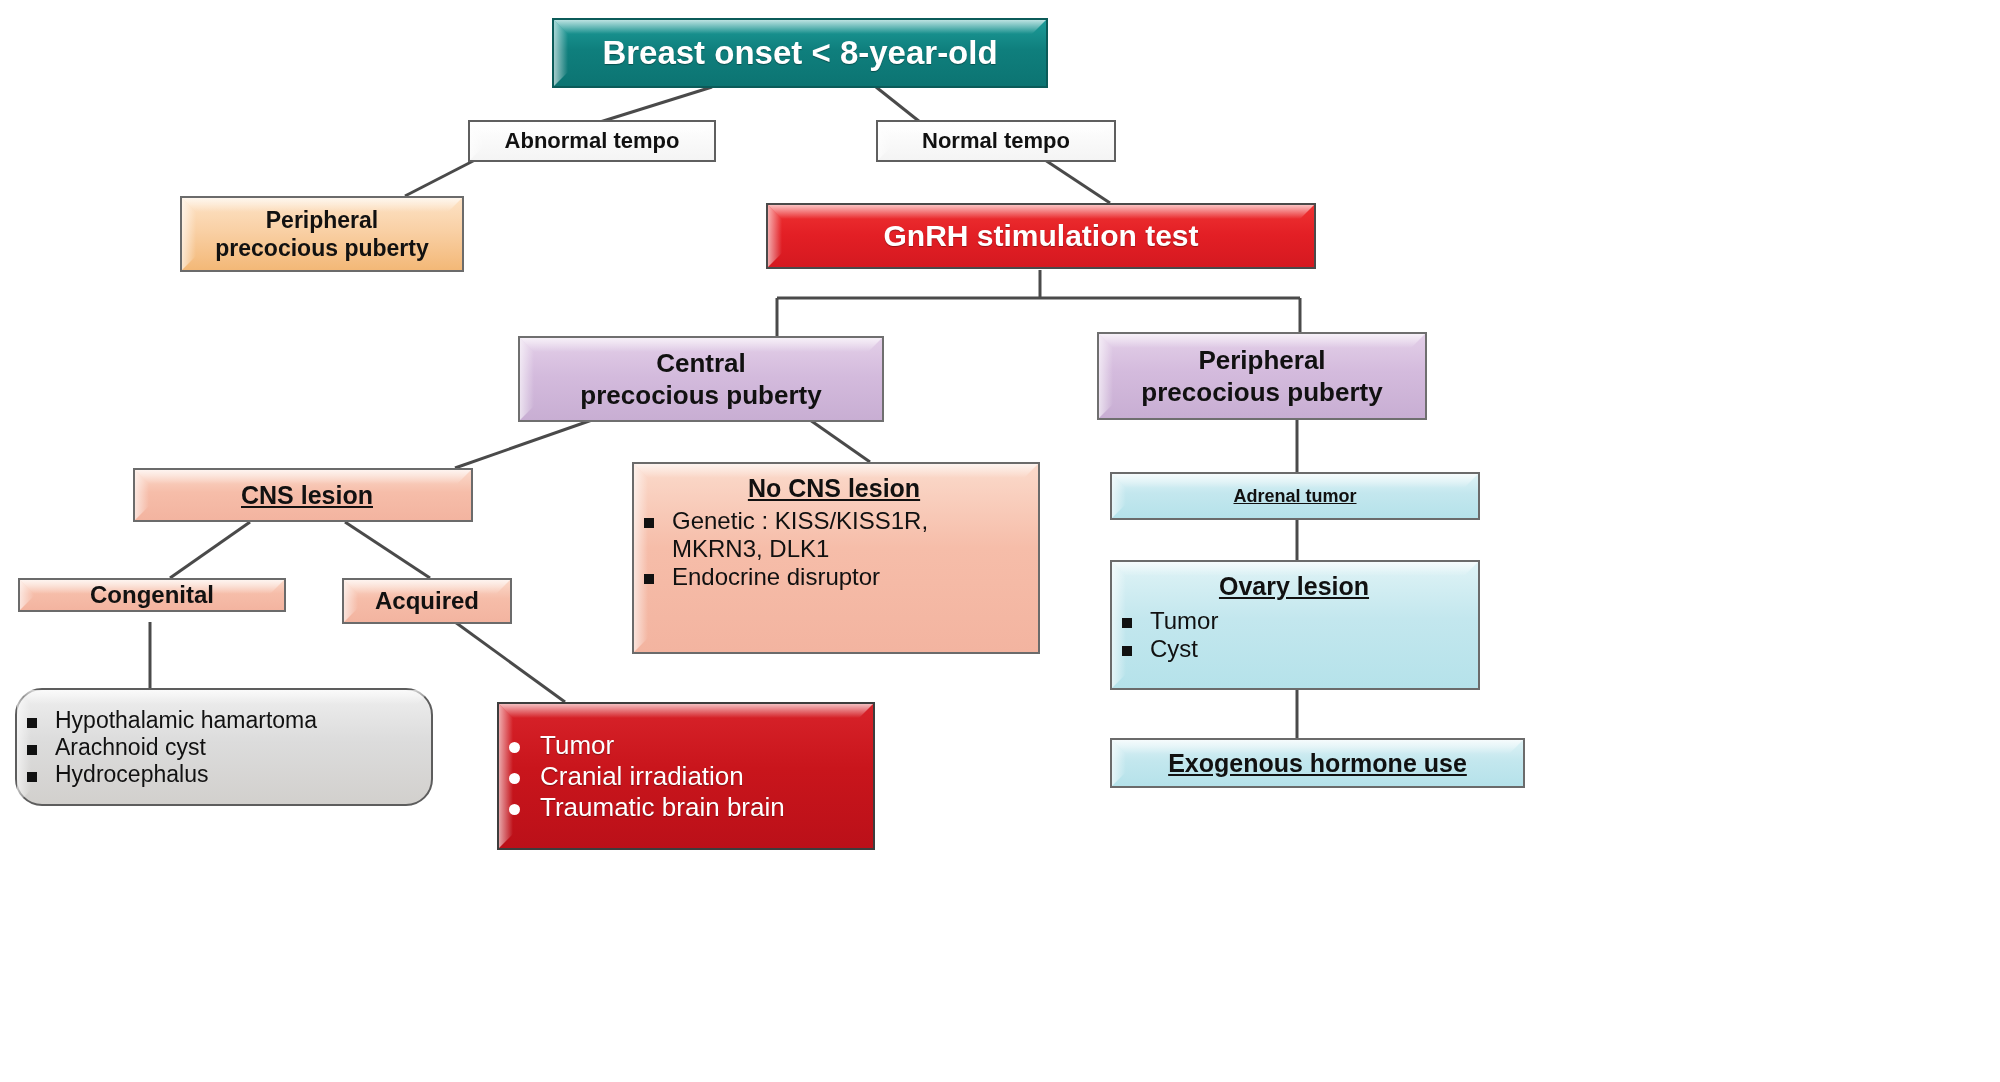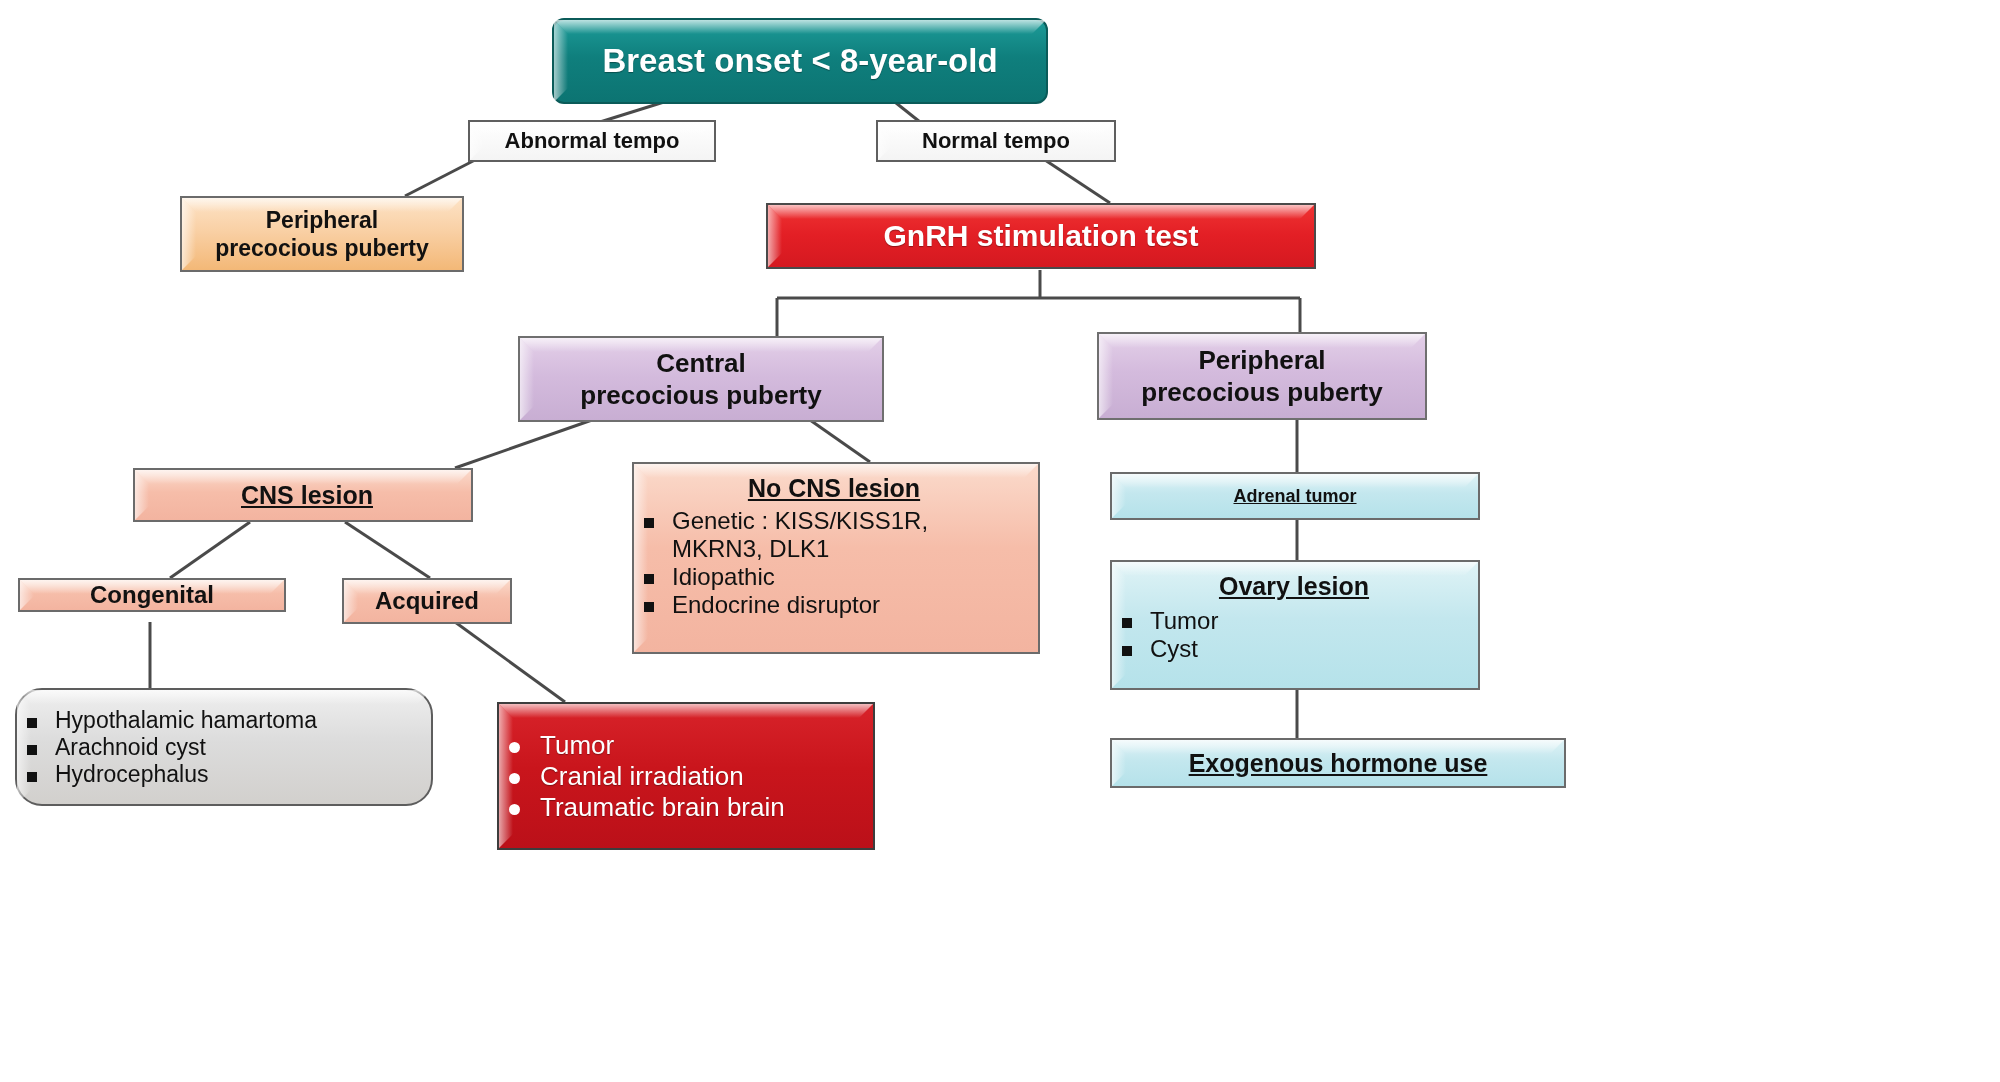--- a/index.html
+++ b/index.html
@@ -81,21 +81,21 @@
       <path d="M 455,622 L 565,702"></path>
 
       <path d="M 1297,420 L 1297,472"></path>
 
       <path d="M 1297,520 L 1297,560"></path>
 
       <path d="M 1297,690 L 1297,738"></path>
     </g>
   </svg>
 
-  <div class="node bev teal center" style="left:552px;top:18px;width:496px;height:86px;border-radius:12px;">
+  <div class="node bev teal center" style="left:552px;top:18px;width:496px;height:70px;">
     <div class="txt bold white-txt" style="font-size:33px;">Breast onset &lt; 8-year-old</div>
   </div>
 
   <div class="node bev plain center" style="left:468px;top:120px;width:248px;height:42px;">
     <div class="txt bold dark-txt" style="font-size:22px;">Abnormal tempo</div>
   </div>
 
   <div class="node bev plain center" style="left:876px;top:120px;width:240px;height:42px;">
     <div class="txt bold dark-txt" style="font-size:22px;">Normal tempo</div>
   </div>
@@ -125,24 +125,20 @@
 
   <div class="node bev salmon" style="left:632px;top:462px;width:408px;height:192px;justify-content:flex-start;padding:8px 14px 8px 10px;">
     <div class="txt hdr dark-txt" style="font-size:25px;margin:2px 0 4px 0;">No CNS lesion</div>
     <ul class="blist txt" style="font-size:24px;color:#111;">
       <li>
         <span class="sq"></span>
         <span class="li-txt">Genetic : KISS/KISS1R, MKRN3, DLK1</span>
       </li>
       <li>
         <span class="sq"></span>
-        <span class="li-txt">Idiopathic</span>
-      </li>
-      <li>
-        <span class="sq"></span>
         <span class="li-txt">Endocrine disruptor</span>
       </li>
     </ul>
   </div>
 
   <div class="node bev salmon center" style="left:18px;top:578px;width:268px;height:34px;">
     <div class="txt bold dark-txt" style="font-size:24px;">Congenital</div>
   </div>
 
   <div class="node bev salmon center" style="left:342px;top:578px;width:170px;height:46px;">
@@ -194,17 +190,17 @@
         <span class="sq"></span>
         <span class="li-txt">Tumor</span>
       </li>
       <li>
         <span class="sq"></span>
         <span class="li-txt">Cyst</span>
       </li>
     </ul>
   </div>
 
-  <div class="node bev blue center" style="left:1110px;top:738px;width:456px;height:50px;">
+  <div class="node bev blue center" style="left:1110px;top:738px;width:415px;height:50px;">
     <div class="txt hdr dark-txt" style="font-size:25px;">Exogenous hormone use</div>
   </div>
 
 </div>
 
 </body></html>

